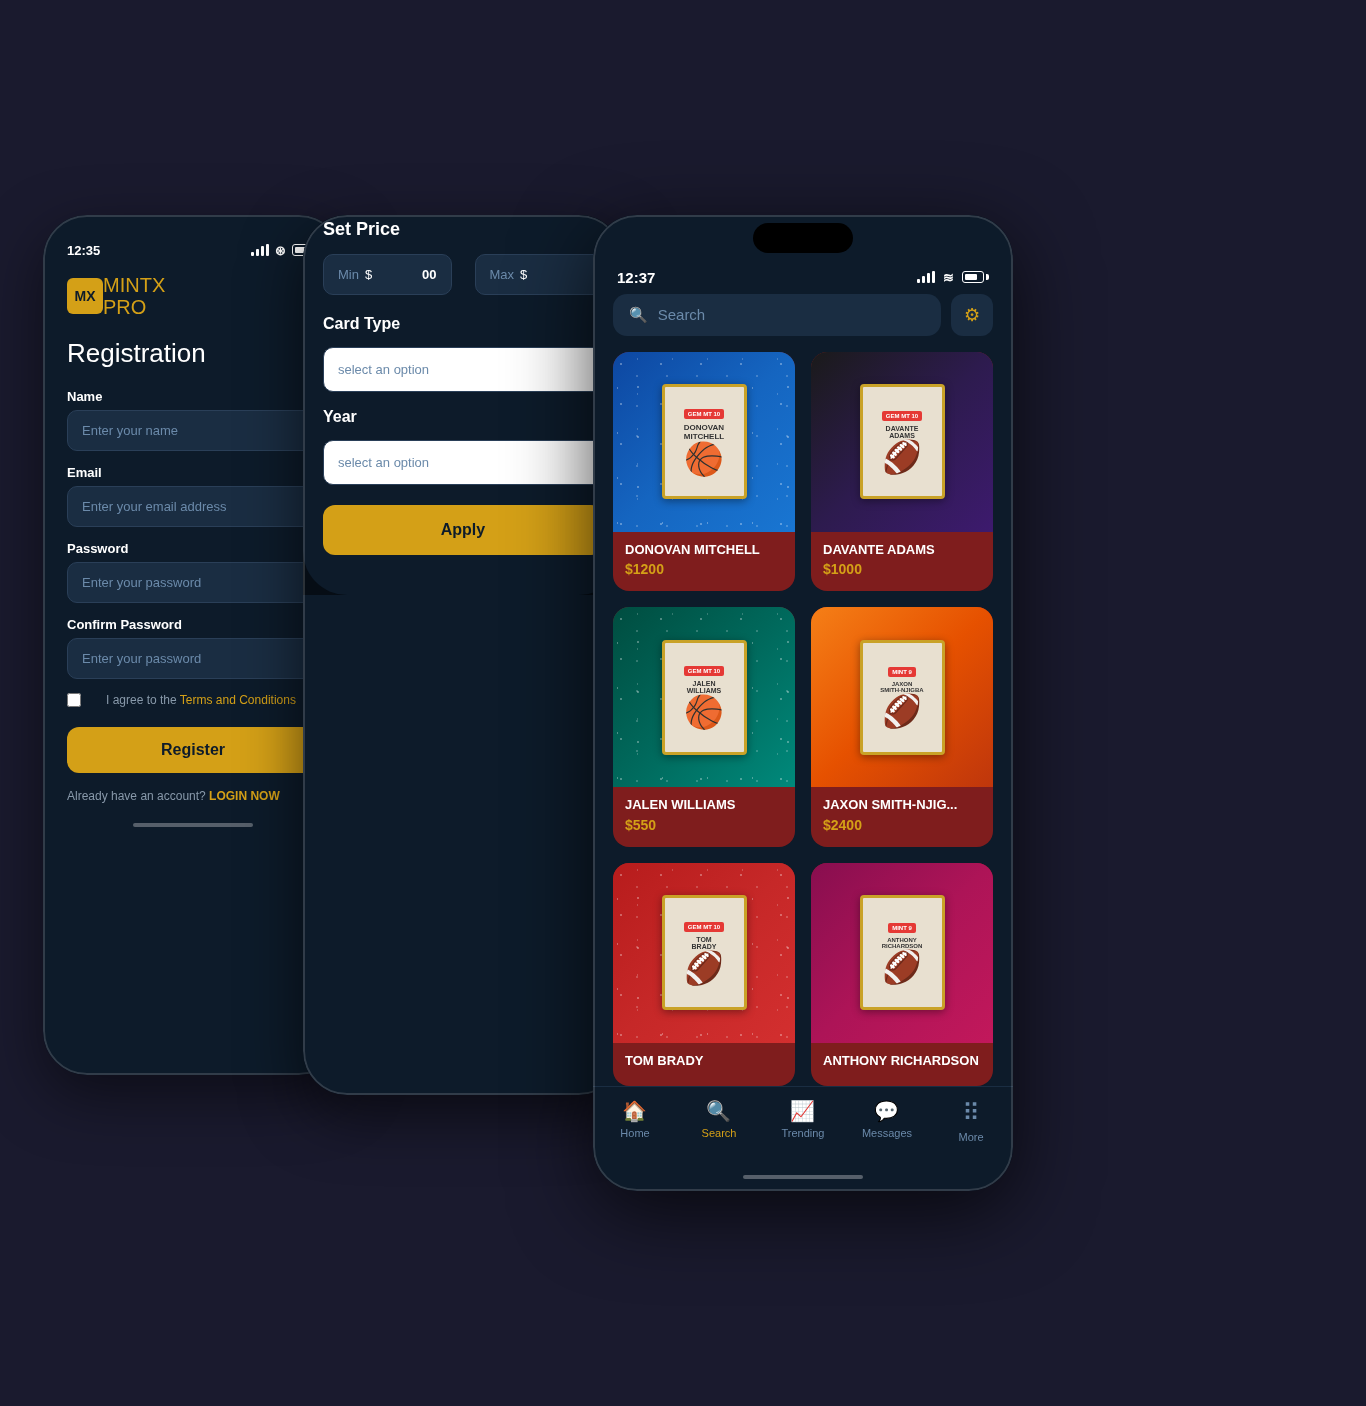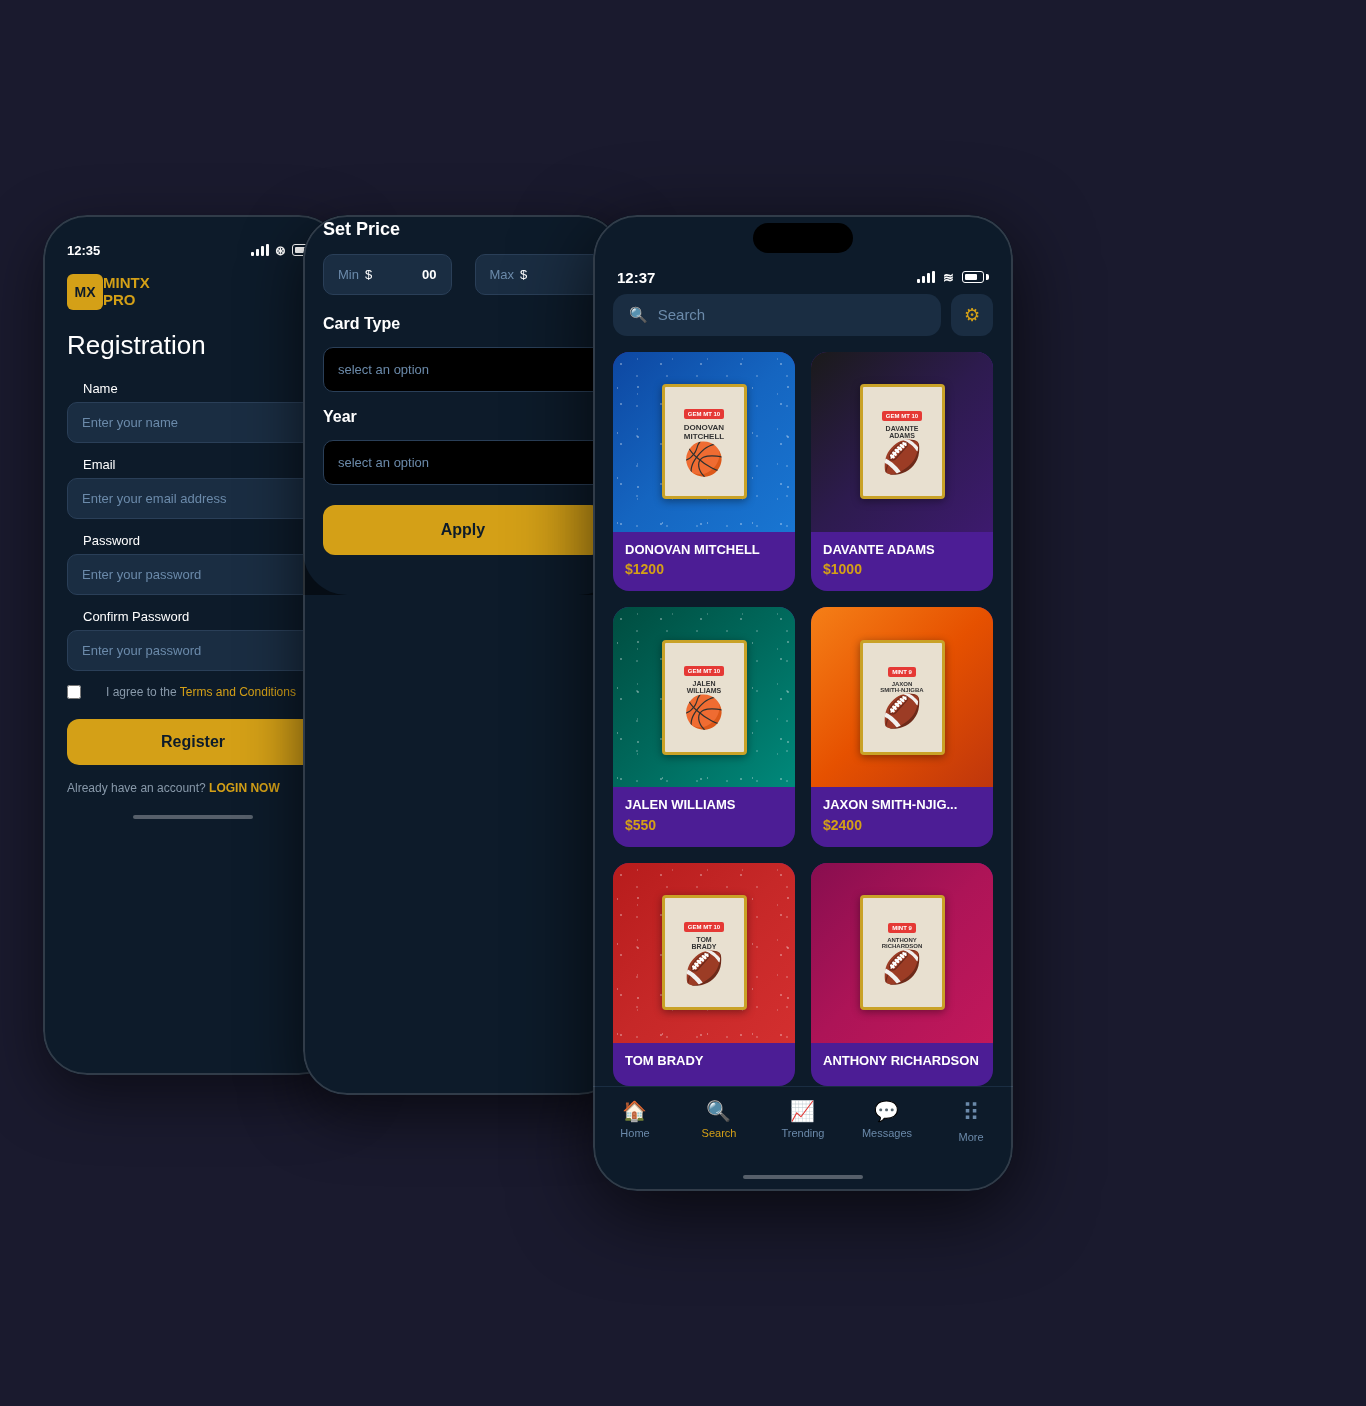--- a/index.html
+++ b/index.html
@@ -84,43 +84,42 @@
       display: flex;
       align-items: center;
       justify-content: center;
       font-weight: 900;
       font-size: 14px;
       color: #0d1b2a;
     }
 
     .logo-text {
       color: #fff;
-      font-size: 15px;
-      font-weight: 700;
+      font-size: 20px;
+      font-weight: 400;
       line-height: 1.1;
     }
 
     .logo-text span {
       color: #d4a017;
     }
 
     .reg-title {
       color: #fff;
       font-size: 26px;
       font-weight: 400;
       margin-bottom: 20px;
     }
 
     .form-label {
       color: #fff;
       font-size: 13px;
-      font-weight: 400;
+      font-weight: 700;
       margin-bottom: 6px;
       display: block;
-      margin-left: 16px;
     }
 
     .form-input {
       width: 100%;
       background: #1a2d42;
       border: 1px solid #2a3f58;
       border-radius: 10px;
       padding: 12px 14px;
       color: #6b8aaa;
       font-size: 13px;
@@ -341,21 +340,21 @@
 
     .price-value {
       color: #fff;
       font-size: 13px;
       font-weight: 600;
       margin-left: auto;
     }
 
     .filter-select {
       width: 100%;
-      background: #000000;
+      background: #ffffff;
       border: 1px solid #2a3f58;
       border-radius: 10px;
       padding: 14px;
       color: #6b8aaa;
       font-size: 13px;
       margin-bottom: 16px;
       appearance: none;
       outline: none;
     }
 
@@ -453,21 +452,21 @@
     .cards-grid-main {
       display: grid;
       grid-template-columns: 1fr 1fr;
       gap: 16px;
       padding: 0 20px;
       flex: 1;
       overflow-y: auto;
     }
 
     .card-item-main {
-      background: #4c1d95;
+      background: #7f1d1d;
       border-radius: 16px;
       overflow: hidden;
     }
 
     .card-img-main {
       width: 100%;
       height: 180px;
       display: flex;
       align-items: center;
       justify-content: center;

